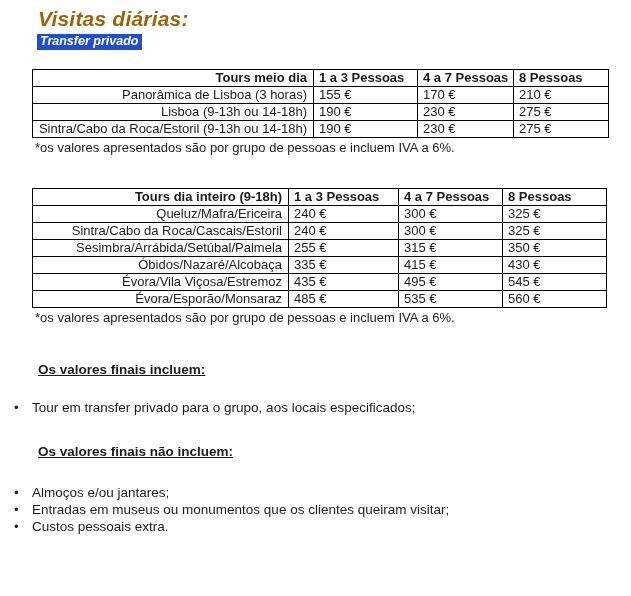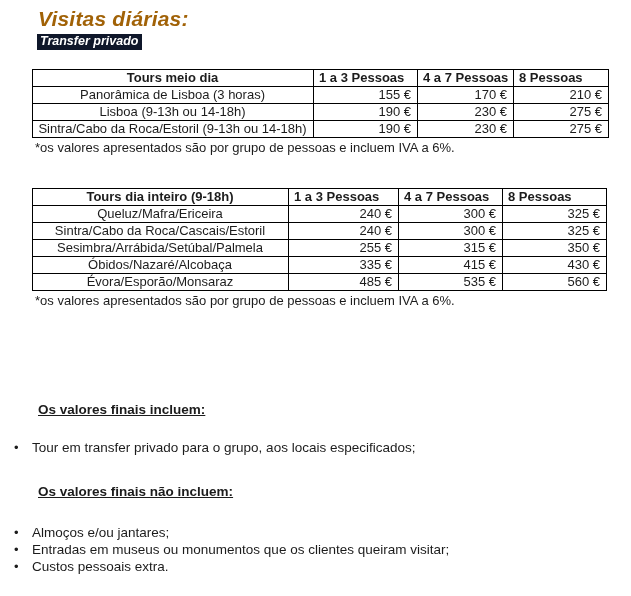--- a/index.html
+++ b/index.html
@@ -19,21 +19,21 @@
     font-size: 21px;
     font-style: italic;
     font-weight: 700;
     color: #a16207;
     letter-spacing: 0.2px;
     line-height: 24px;
   }
   .badge {
     display: inline-block;
     margin: 1px 0 0 37px;
-    background: #0f172a;
+    background: #1d4ed8;
     color: #ffffff;
     font-size: 12.5px;
     font-weight: 700;
     font-style: italic;
     padding: 1px 4px 2px 3px;
     line-height: 13px;
   }
 
   table.price-table {
     border-collapse: collapse;
@@ -45,43 +45,43 @@
   table.t2 { margin-top: 33px; width: 574px; }
   .price-table th, .price-table td {
     border: 1px solid #000000;
     padding: 1px 6px 1px 5px;
     height: 14px;
     line-height: 14px;
     overflow: hidden;
     white-space: nowrap;
   }
   .price-table th { font-weight: 700; text-align: left; }
-  .price-table th.tour, .price-table td.tour { text-align: center; }
-  .price-table td.price { text-align: right; }
+  .price-table th.tour, .price-table td.tour { text-align: right; }
+  .price-table td.price { text-align: left; }
 
   .t1 col.c1 { width: 281px; } .t1 col.c2 { width: 104px; }
   .t1 col.c3 { width: 96px; }  .t1 col.c4 { width: 95px; }
   .t2 col.c1 { width: 256px; } .t2 col.c2 { width: 110px; }
   .t2 col.c3 { width: 104px; } .t2 col.c4 { width: 104px; }
 
   .footnote {
     margin: 2px 0 0 35px;
     font-size: 13px;
     font-weight: 400;
     line-height: 15px;
   }
 
   .section-heading {
     margin: 0 0 0 38px;
     font-size: 13.5px;
     font-weight: 700;
     line-height: 16px;
   }
   .section-heading .underlined { text-decoration: underline; }
-  .sh-1 { margin-top: 94px; }
+  .sh-1 { margin-top: 37px; }
   .sh-2 { margin-top: 28px; }
 
   ul.bullets {
     list-style: none;
     margin: 0 0 0 13px;
     padding: 0;
     font-size: 13.5px;
   }
   ul.b-1 { margin-top: 21px; }
   ul.b-2 { margin-top: 24px; }
@@ -177,20 +177,26 @@
         <td class="price">315 €</td>
         <td class="price">350 €</td>
       </tr>
       <tr>
         <td class="tour">Óbidos/Nazaré/Alcobaça</td>
         <td class="price">335 €</td>
         <td class="price">415 €</td>
         <td class="price">430 €</td>
       </tr>
       <tr>
+        <td class="tour">Évora/Vila Viçosa/Estremoz</td>
+        <td class="price">435 €</td>
+        <td class="price">495 €</td>
+        <td class="price">545 €</td>
+      </tr>
+      <tr>
         <td class="tour">Évora/Esporão/Monsaraz</td>
         <td class="price">485 €</td>
         <td class="price">535 €</td>
         <td class="price">560 €</td>
       </tr>
     </tbody>
   </table>
   <p class="footnote">*os valores apresentados são por grupo de pessoas e incluem IVA a 6%.</p>
 
   <p class="section-heading sh-1"><span class="underlined">Os valores finais incluem:</span></p>

